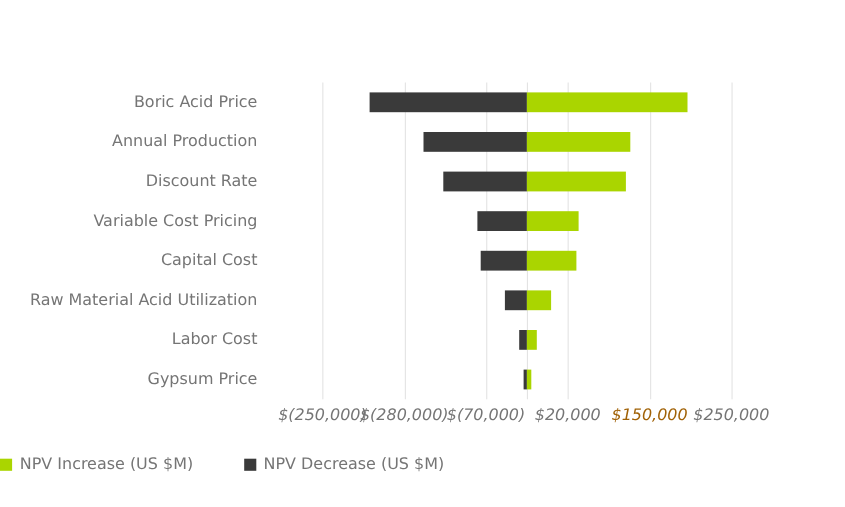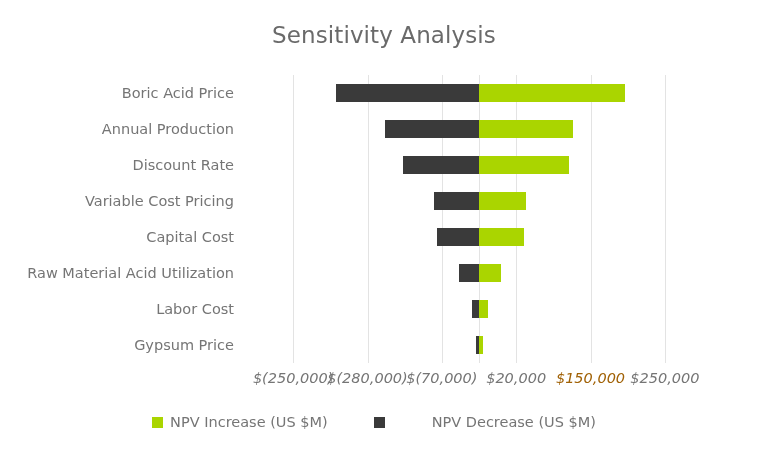--- a/index.html
+++ b/index.html
@@ -113,21 +113,21 @@
     white-space: nowrap;
   }
 
   
   .legend {
     position: absolute;
     left: 0;
     top: 414px;
     width: 748px;
     display: flex;
-    justify-content: center;
+    justify-content: flex-start;
     align-items: center;
     gap: 46px;
   }
   .legend-item {
     display: flex;
     align-items: center;
     gap: 7px;
     white-space: nowrap;
   }
   .legend-swatch {
@@ -138,21 +138,20 @@
   .legend-label {
     font-size: 14.5px;
     color: #757575;
   }
 </style>
 </head>
 <body>
 
 <div id="chart-root">
 
-  <div class="chart-title">Sensitivity Analysis</div>
 
   <div class="cat-labels">
       <div class="cat-label" style="top: 10px; color: rgb(117, 117, 117);">Boric Acid Price</div>
       <div class="cat-label" style="top: 46px; color: rgb(117, 117, 117);">Annual Production</div>
       <div class="cat-label" style="top: 82px; color: rgb(117, 117, 117);">Discount Rate</div>
       <div class="cat-label" style="top: 118px; color: rgb(117, 117, 117);">Variable Cost Pricing</div>
       <div class="cat-label" style="top: 154px; color: rgb(117, 117, 117);">Capital Cost</div>
       <div class="cat-label" style="top: 190px; color: rgb(117, 117, 117);">Raw Material Acid Utilization</div>
       <div class="cat-label" style="top: 226px; color: rgb(117, 117, 117);">Labor Cost</div>
       <div class="cat-label" style="top: 262px; color: rgb(117, 117, 117);">Gypsum Price</div>
@@ -213,17 +212,17 @@
       <div class="xtick" style="left: 664.833px; color: rgb(117, 117, 117);">$250,000</div>
     </div>
 
   <div class="legend">
       <div class="legend-item">
         <span class="legend-swatch" style="background: rgb(170, 213, 0);"></span>
         <span class="legend-label" style="color: rgb(117, 117, 117);">NPV Increase (US $M)</span>
       </div>
       <div class="legend-item">
         <span class="legend-swatch" style="background: rgb(58, 58, 58);"></span>
-        <span class="legend-label" style="color: rgb(117, 117, 117); margin-left: 40px;">NPV Decrease (US $M)</span>
+        <span class="legend-label" style="color: rgb(117, 117, 117);">NPV Decrease (US $M)</span>
       </div>
     </div>
 
 </div>
 
 </body></html>

